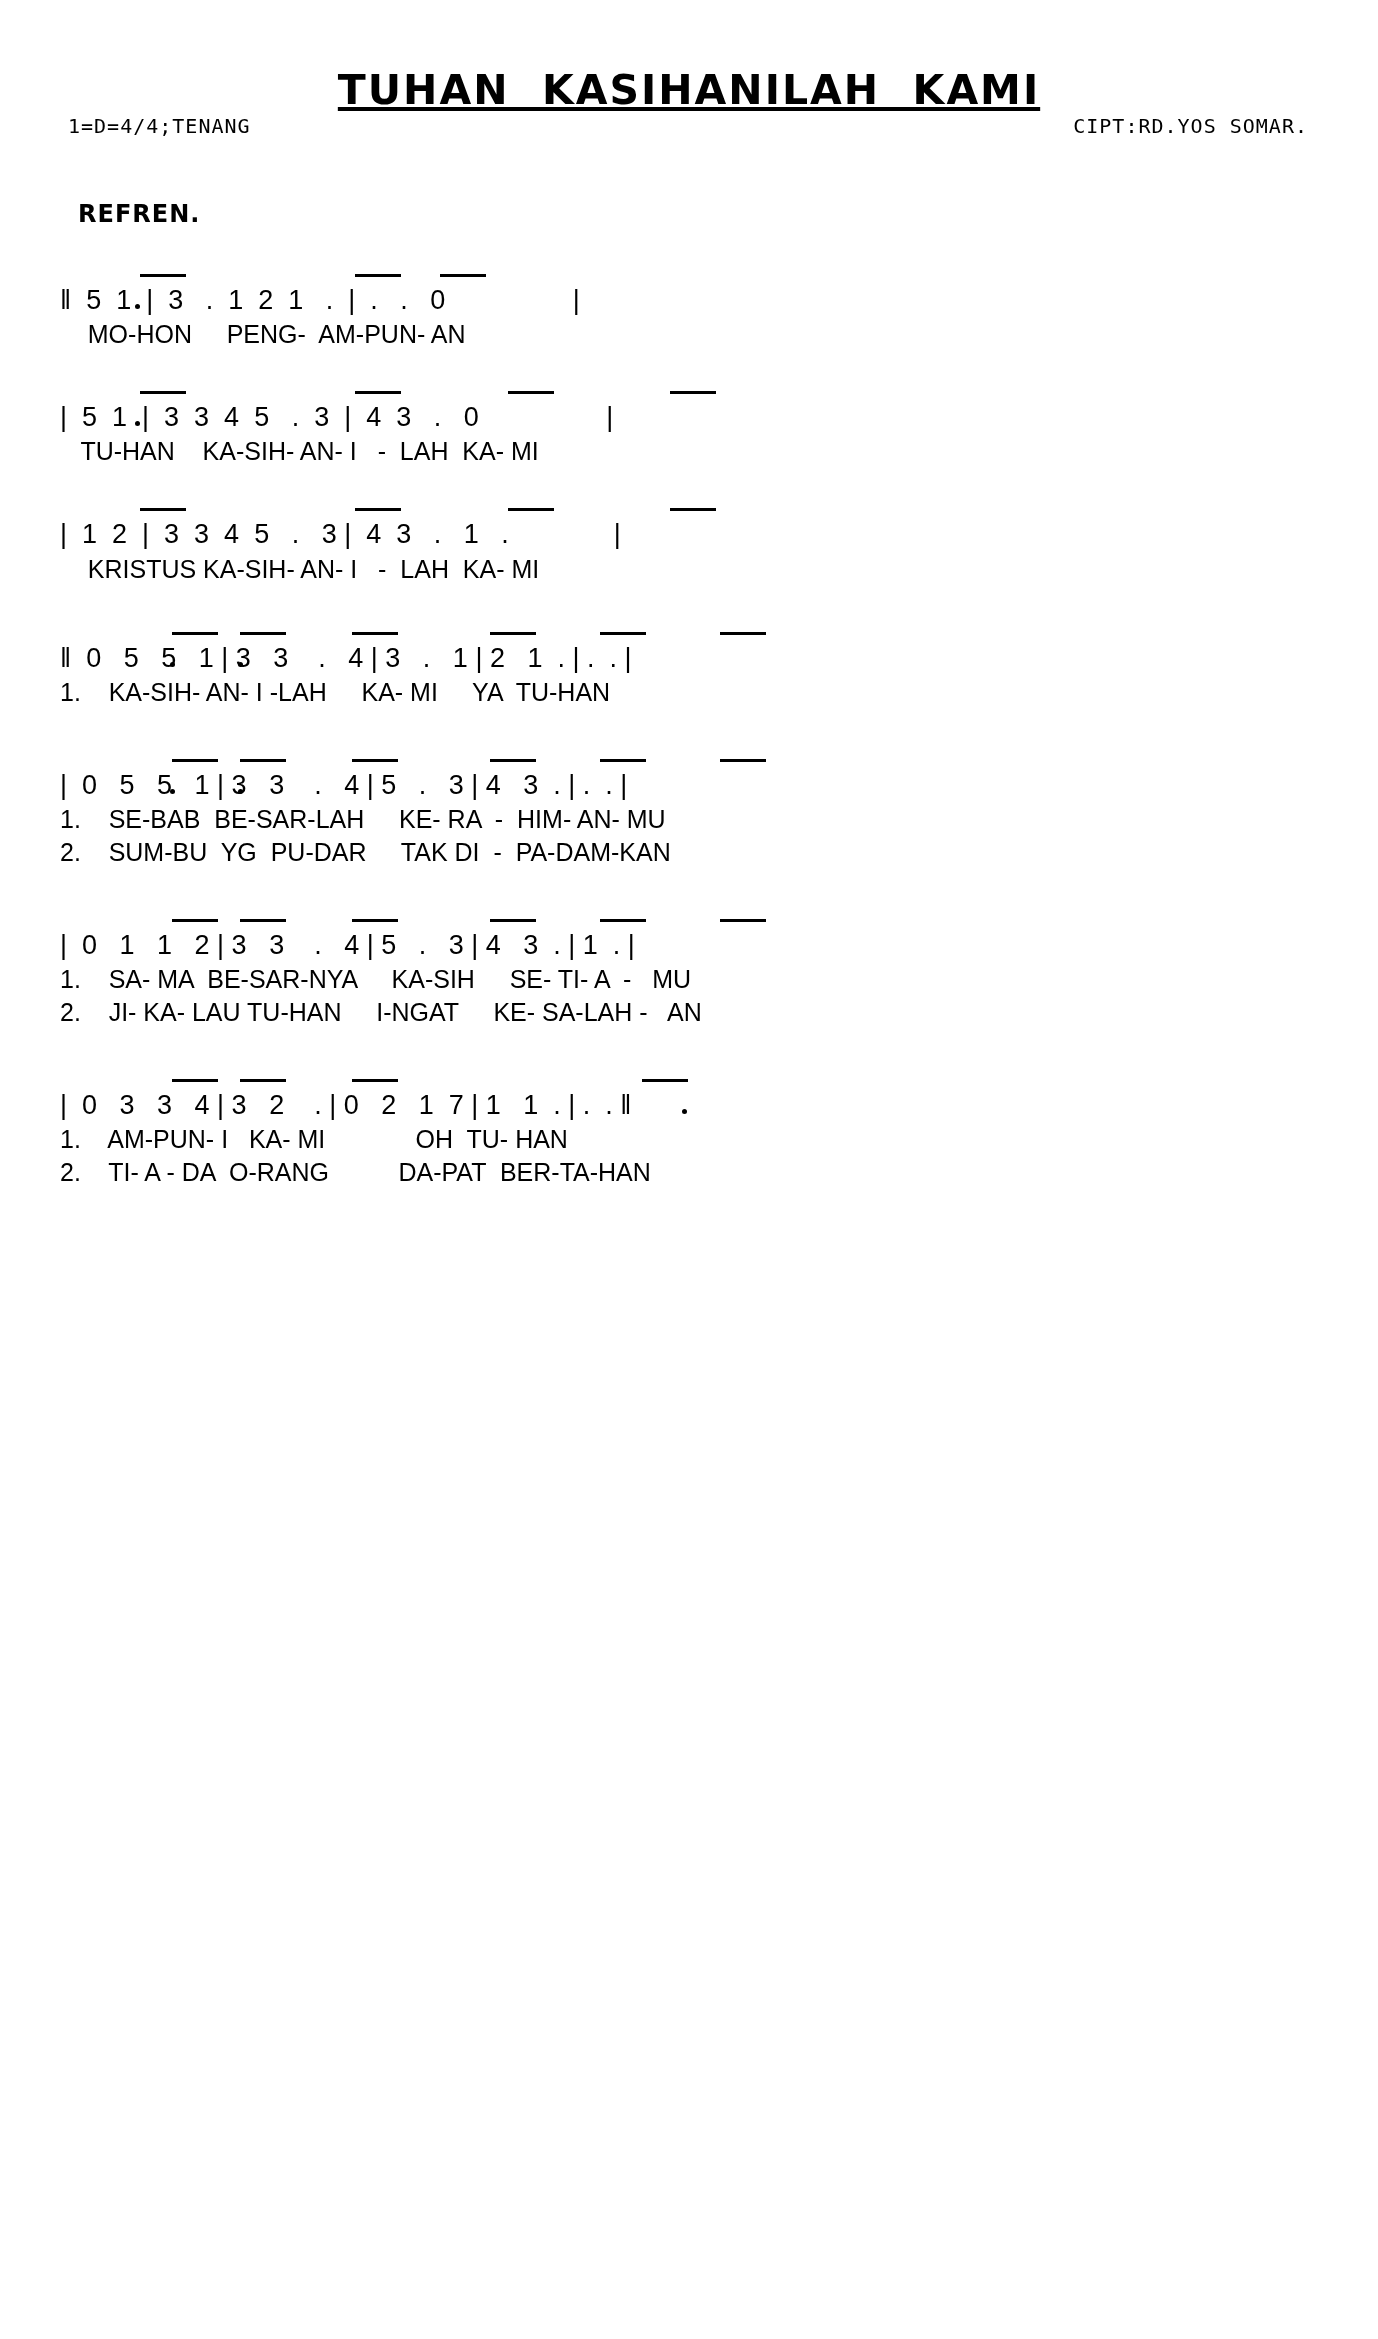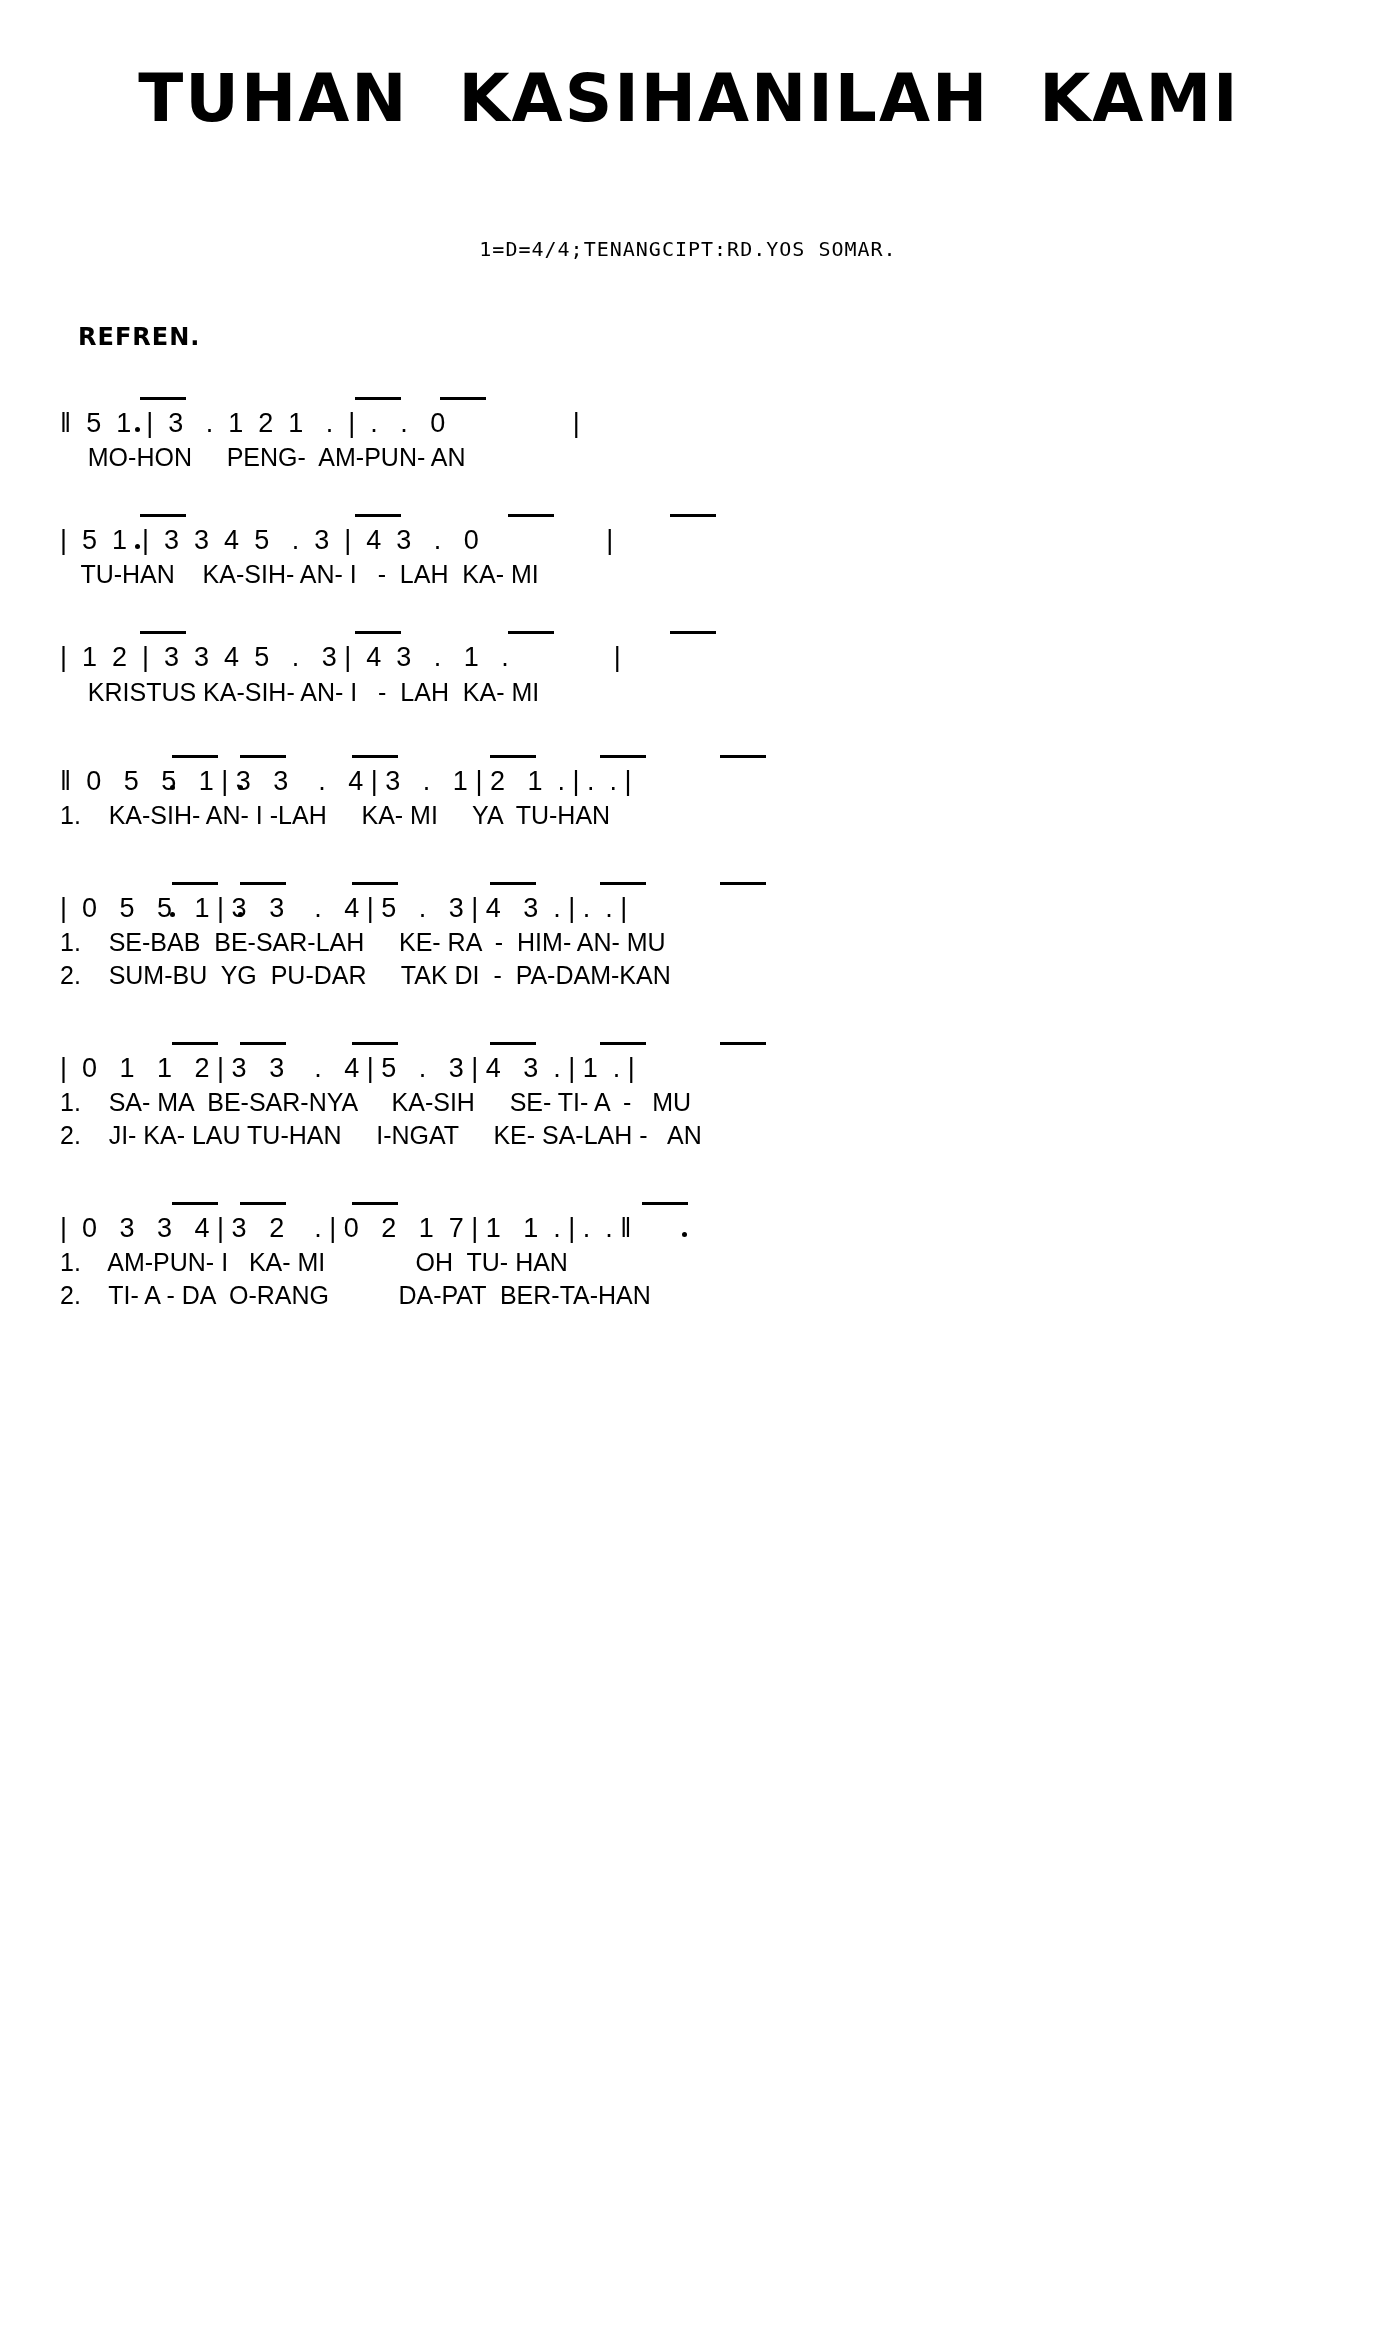--- a/index.html
+++ b/index.html
@@ -17,30 +17,30 @@
     position: relative;
     width: 1378px;
     min-height: 2339px;
     box-sizing: border-box;
     padding: 40px 60px 60px 60px;
   }
   .title {
     text-align: center;
     font-family: "DejaVu Sans", sans-serif;
     font-weight: bold;
-    font-size: 66px;
+    font-size: 41px;
     letter-spacing: 2px;
-    margin: 20px 0 0 0;
+    margin: 26px 0 0 0;
     white-space: pre;
+    text-decoration: underline;
   }
   .meta-row {
     display: flex;
-    justify-content: center;
+    justify-content: space-between;
     align-items: baseline;
-    margin-top: 100px;
     font-size: 20px;
     letter-spacing: 1px;
     padding: 0 10px 0 8px;
   }
   .section-label {
     font-family: "DejaVu Sans", sans-serif;
     font-weight: bold;
     font-size: 24px;
     letter-spacing: 1px;
     margin-top: 62px;

